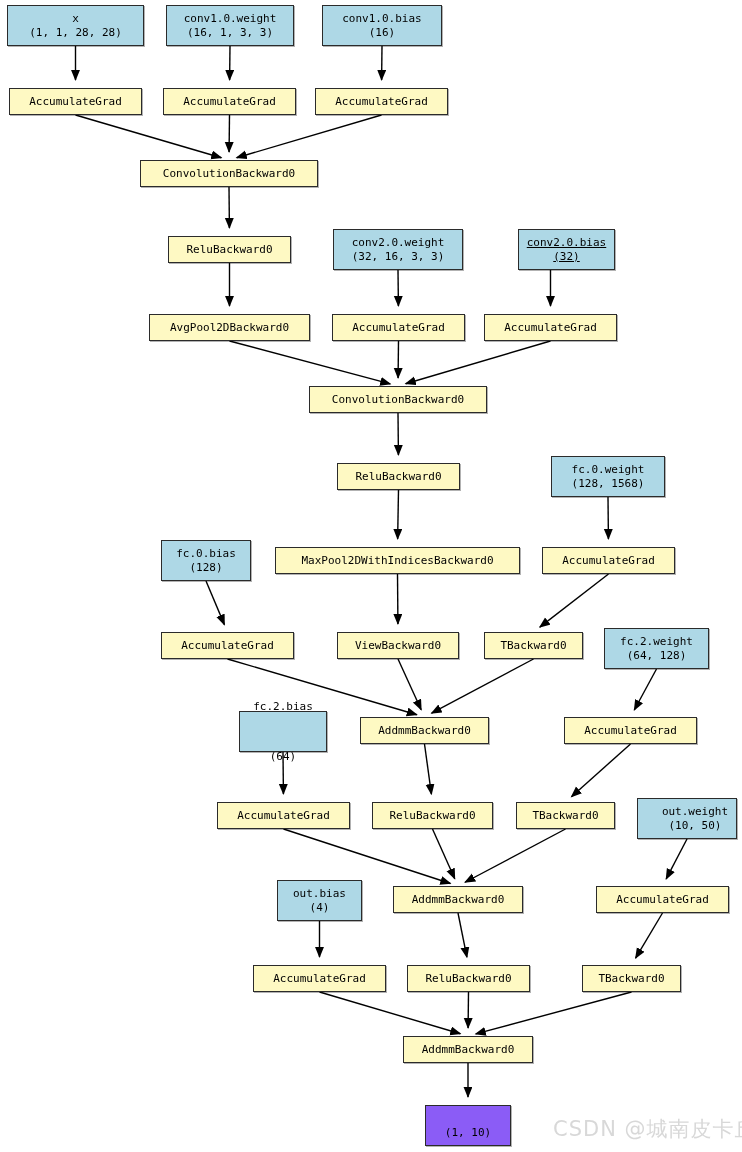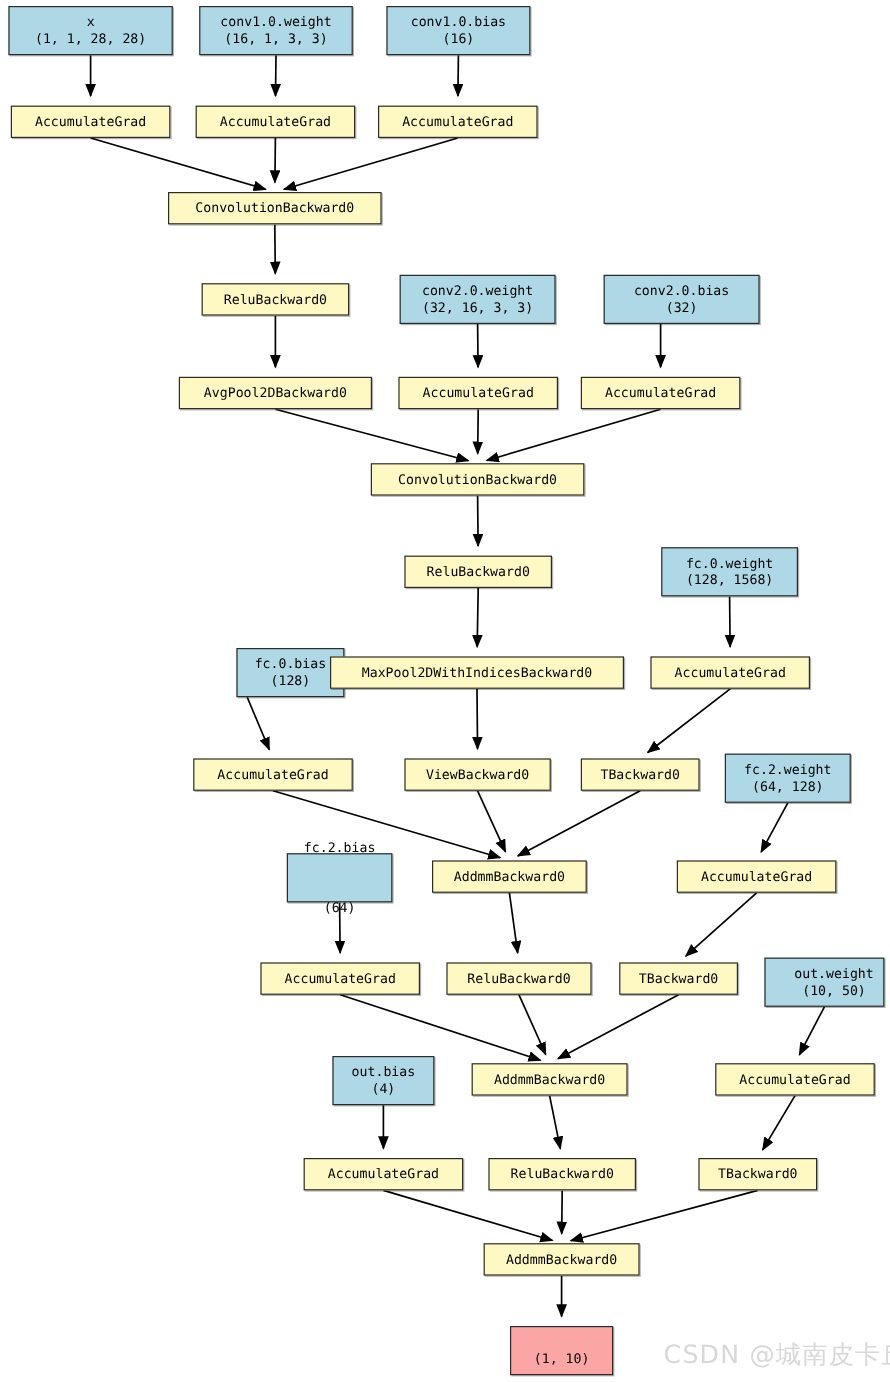--- a/index.html
+++ b/index.html
@@ -43,21 +43,21 @@
     z-index: 2;
     white-space: nowrap;
   }
   .node.param {
     background: #aed8e6;
   }
   .node.op {
     background: #fef9c3;
   }
   .node.output {
-    background: #fca5a5;
+    background: #8b5cf6;
     justify-content: flex-end;
     padding-bottom: 5px;
   }
   .node .line1 { display: block; }
   .node .line2 { display: block; }
   .watermark {
     position: absolute;
     color: #d8d8d8;
     font-family: "DejaVu Sans", "Liberation Sans", sans-serif;
     font-size: 21px;
@@ -142,21 +142,21 @@
       <div class="node op" style="left: 140px; top: 160px; width: 178px; height: 27px;">
         <span class="line1">ConvolutionBackward0</span>
       </div>
       <div class="node op" style="left: 168px; top: 236px; width: 123px; height: 27px;">
         <span class="line1">ReluBackward0</span>
       </div>
       <div class="node param" style="left: 333px; top: 229px; width: 130px; height: 41px;">
         <span class="line1">conv2.0.weight</span>
         <span class="line2">(32, 16, 3, 3)</span>
       </div>
-      <div class="node param" style="left: 503px; top: 229px; width: 130px; height: 41px;">
+      <div class="node param" style="left: 518px; top: 229px; width: 97px; height: 41px; text-decoration: underline;">
         <span class="line1">conv2.0.bias</span>
         <span class="line2">(32)</span>
       </div>
       <div class="node op" style="left: 149px; top: 314px; width: 161px; height: 27px;">
         <span class="line1">AvgPool2DBackward0</span>
       </div>
       <div class="node op" style="left: 332px; top: 314px; width: 133px; height: 27px;">
         <span class="line1">AccumulateGrad</span>
       </div>
       <div class="node op" style="left: 484px; top: 314px; width: 133px; height: 27px;">
@@ -165,21 +165,21 @@
       <div class="node op" style="left: 309px; top: 386px; width: 178px; height: 27px;">
         <span class="line1">ConvolutionBackward0</span>
       </div>
       <div class="node op" style="left: 337px; top: 463px; width: 123px; height: 27px;">
         <span class="line1">ReluBackward0</span>
       </div>
       <div class="node param" style="left: 551px; top: 456px; width: 114px; height: 41px;">
         <span class="line1">fc.0.weight</span>
         <span class="line2">(128, 1568)</span>
       </div>
-      <div class="node param" style="left: 161px; top: 540px; width: 90px; height: 41px; margin-left: 36px;">
+      <div class="node param" style="left: 161px; top: 540px; width: 90px; height: 41px;">
         <span class="line1">fc.0.bias</span>
         <span class="line2">(128)</span>
       </div>
       <div class="node op" style="left: 275px; top: 547px; width: 245px; height: 27px;">
         <span class="line1">MaxPool2DWithIndicesBackward0</span>
       </div>
       <div class="node op" style="left: 542px; top: 547px; width: 133px; height: 27px;">
         <span class="line1">AccumulateGrad</span>
       </div>
       <div class="node op" style="left: 161px; top: 632px; width: 133px; height: 27px;">

